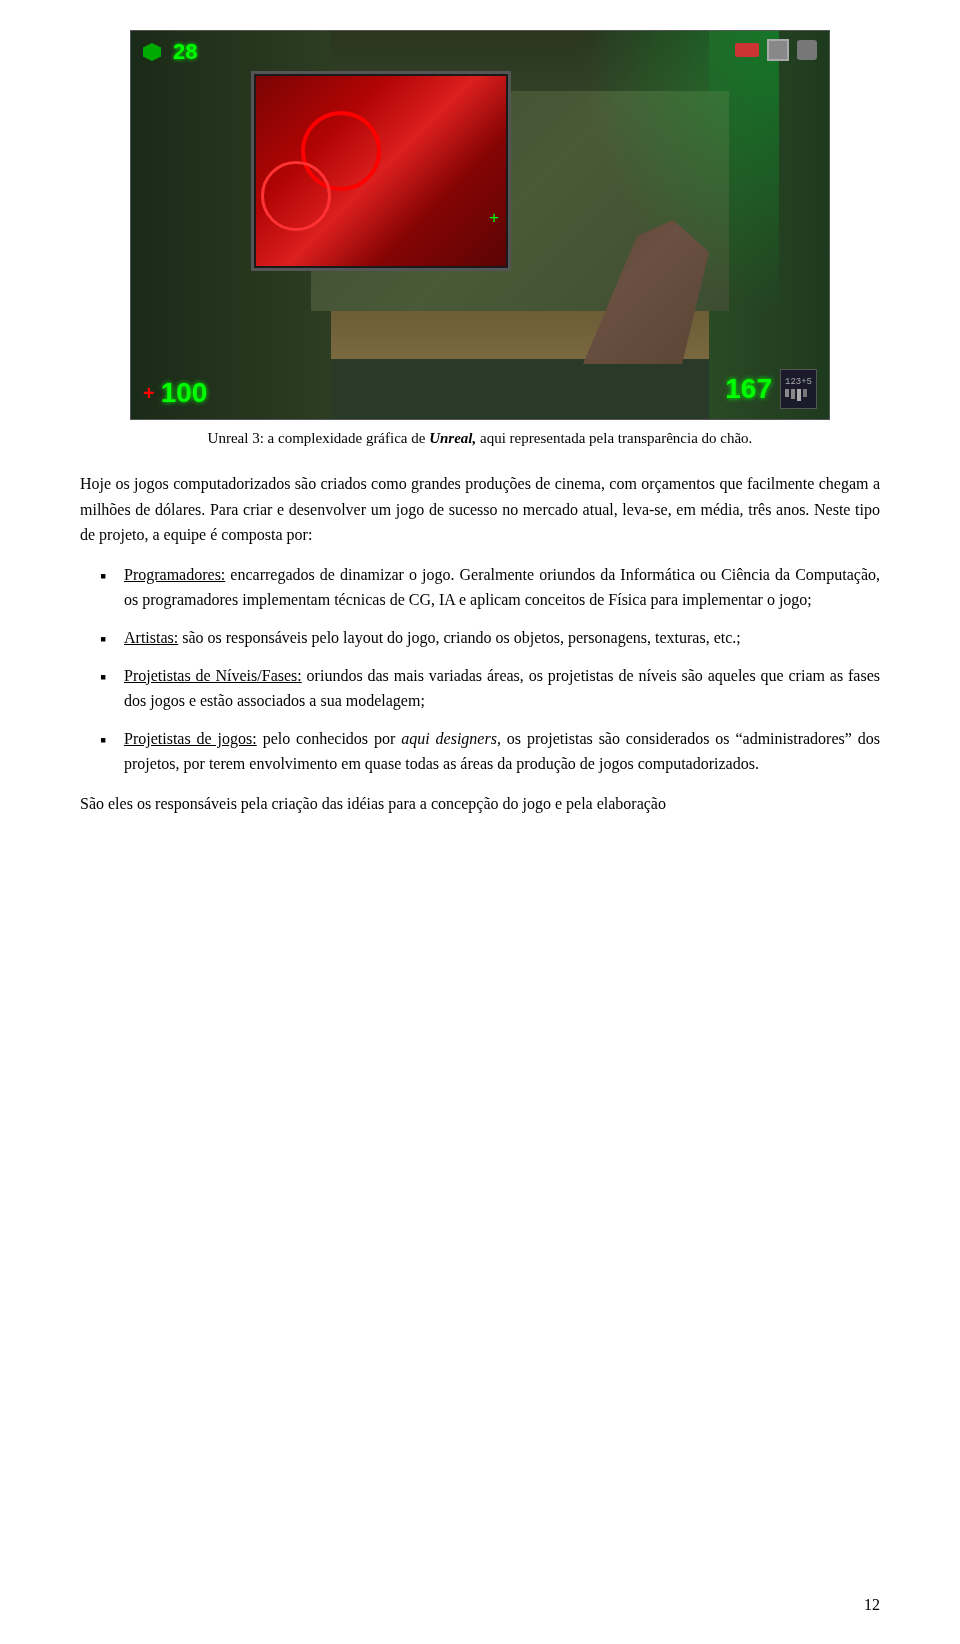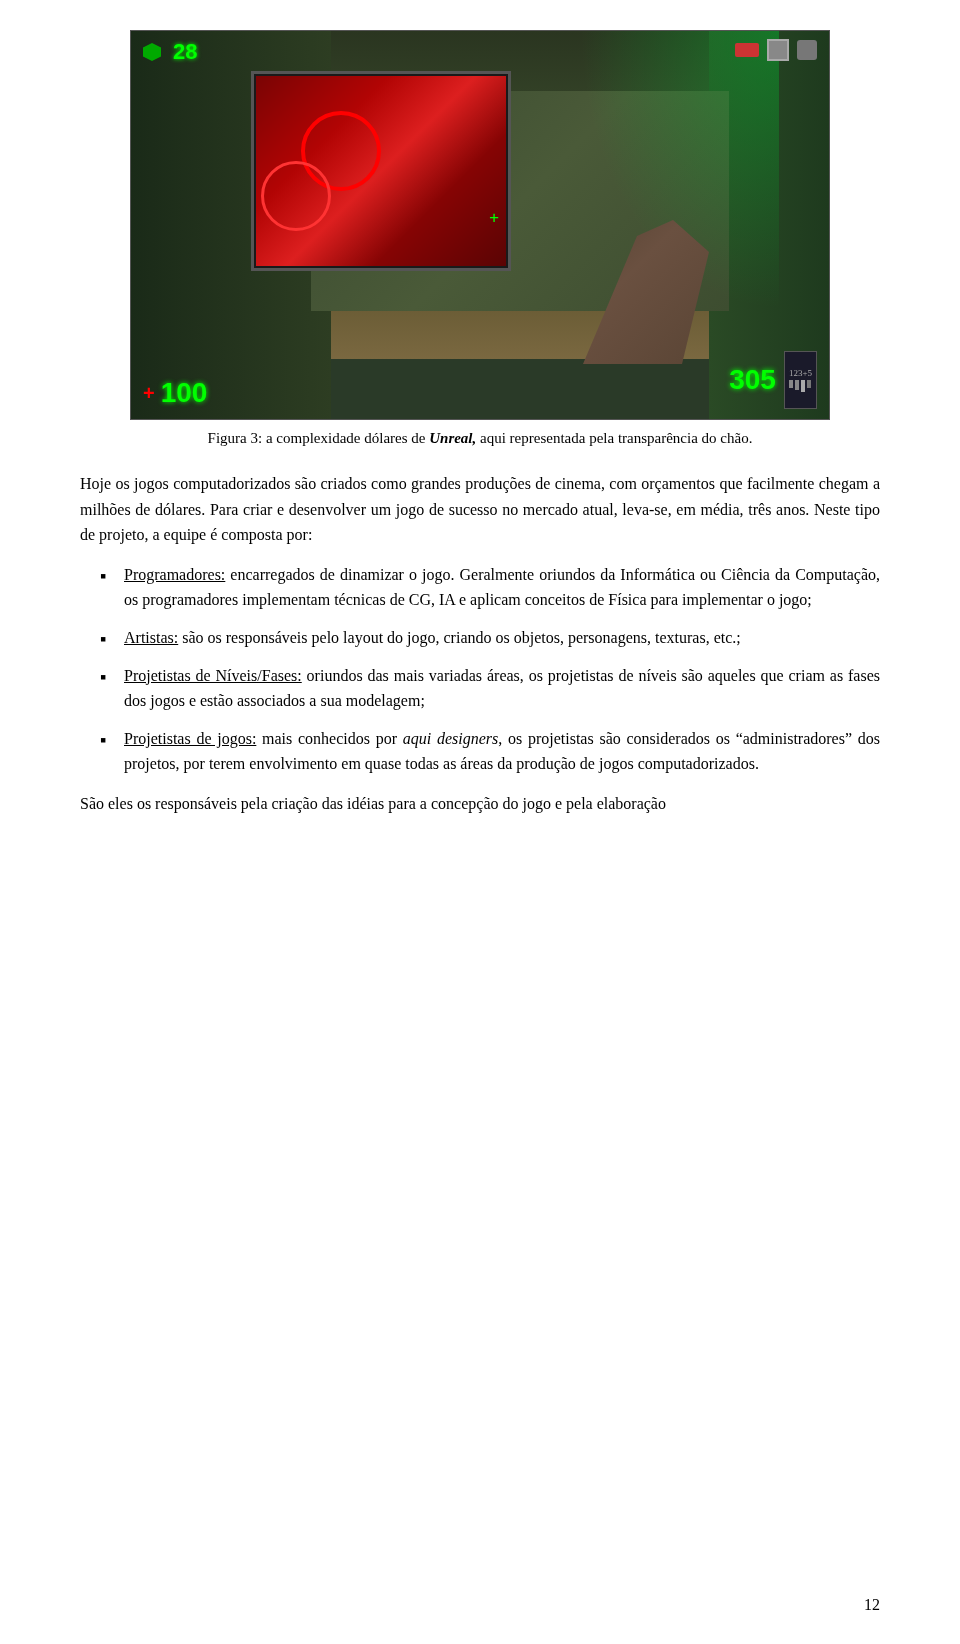--- a/index.html
+++ b/index.html
@@ -230,23 +230,23 @@
       color: #00ff00;
       font-family: Arial, sans-serif;
       font-weight: bold;
       font-size: 28px;
       text-shadow: 0 0 5px #00ff00;
     }
 
     .game-screenshot .ammo-extra {
       background: #1a1a2a;
       border: 1px solid #555;
-      padding: 16px 4px;
+      padding: 7px 4px;
       color: #ccc;
-      font-family: Liberation Serif, serif;
+      font-family: Liberation Mono, monospace;
       font-size: 11px;
     }
 
     
     .game-screenshot .gun-hand {
       position: absolute;
       bottom: 55px;
       right: 120px;
       width: 180px;
       height: 160px;
@@ -357,51 +357,51 @@
         <div class="weapon-icon-box"></div>
         <div class="weapon-icon-wrench"></div>
       </div>
 
       <div class="hud-bottom-left">
         <span class="health-plus">+</span>
         <span class="health-value">100</span>
       </div>
 
       <div class="hud-bottom-right">
-        <span class="ammo-value">305</span>
+        <span class="ammo-value">167</span>
         <div class="ammo-extra">
           <div style="font-size:9px; color:#aaa;">123+5</div>
           <div style="display:flex; gap:2px; margin-top:2px;">
             <div style="width:4px; height:8px; background:#888;"></div>
             <div style="width:4px; height:10px; background:#888;"></div>
             <div style="width:4px; height:12px; background:#aaa;"></div>
             <div style="width:4px; height:8px; background:#777;"></div>
           </div>
         </div>
       </div>
     </div>
 
     <p class="figure-caption">
-      <span>Figura 3: a complexidade dólares de </span><em>Unreal,</em><span> aqui representada pela transparência do chão.</span>
+      <span>Unreal 3: a complexidade gráfica de </span><em>Unreal,</em><span> aqui representada pela transparência do chão.</span>
     </p>
   </div>
 
   <p class="content-text">Hoje os jogos computadorizados são criados como grandes produções de cinema, com orçamentos que facilmente chegam a milhões de dólares. Para criar e desenvolver um jogo de sucesso no mercado atual, leva-se, em média, três anos. Neste tipo de projeto, a equipe é composta por:</p>
 
   <ul class="bullet-list">
     <li>
       <span class="term">Programadores:</span><span> encarregados de dinamizar o jogo. Geralmente oriundos da Informática ou Ciência da Computação, os programadores implementam técnicas de CG, IA e aplicam conceitos de Física para implementar o jogo;</span>
     </li>
     <li>
       <span class="term">Artistas:</span><span> são os responsáveis pelo layout do jogo, criando os objetos, personagens, texturas, etc.;</span>
     </li>
     <li>
       <span class="term">Projetistas de Níveis/Fases:</span><span> oriundos das mais variadas áreas, os projetistas de níveis são aqueles que criam as fases dos jogos e estão associados a sua modelagem;</span>
     </li>
     <li>
-      <span class="term">Projetistas de jogos:</span><span> mais conhecidos por </span><em class="italic-term"> aqui designers</em><span>, os projetistas são considerados os “administradores” dos projetos, por terem envolvimento em quase todas as áreas da produção de jogos computadorizados.</span>
+      <span class="term">Projetistas de jogos:</span><span> pelo conhecidos por </span><em class="italic-term"> aqui designers</em><span>, os projetistas são considerados os “administradores” dos projetos, por terem envolvimento em quase todas as áreas da produção de jogos computadorizados.</span>
     </li>
   </ul>
 
   <p class="content-text">São eles os responsáveis pela criação das idéias para a concepção do jogo e pela elaboração</p>
 
   <div class="page-number">12</div>
 </div>
 
 </body></html>

